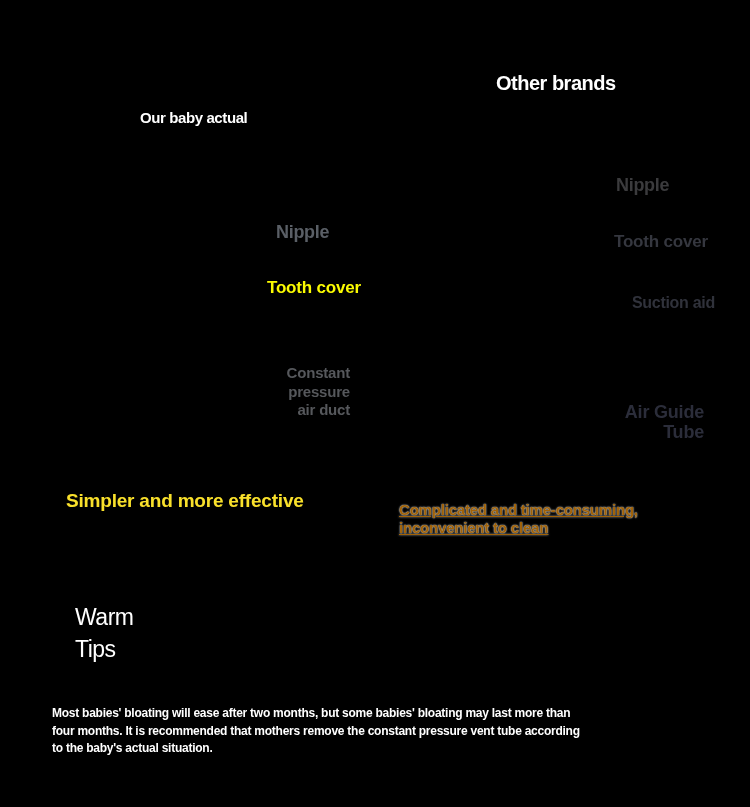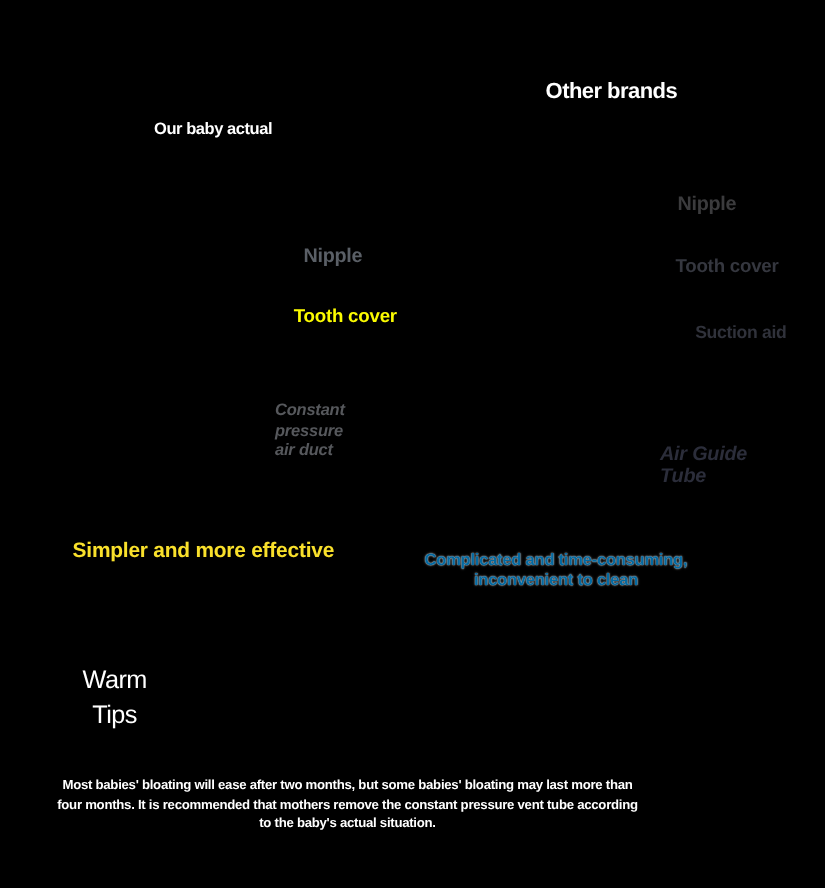--- a/index.html
+++ b/index.html
@@ -3,40 +3,41 @@
 <meta charset="utf-8">
 <style>
   html,body{margin:0;padding:0;background:#000;}
   #canvas{
     position:relative;
     width:750px;height:807px;
     background:#000000;
     overflow:hidden;
     font-family:"Liberation Sans", sans-serif;
   }
-  .abs{position:absolute;white-space:pre;text-align:center;}
-  .center{text-align:left;font-style:italic;}
+  .abs{position:absolute;white-space:pre;}
+  .center{text-align:right;}
 
   .other-brands{left:496px;top:72px;font-size:20px;font-weight:700;letter-spacing:-0.5px;color:#ffffff;}
   .our-bottle{left:140px;top:109px;font-size:15px;font-weight:700;letter-spacing:-0.4px;color:#ffffff;}
 
   .nipple-left{left:276px;top:222px;font-size:18px;font-weight:600;letter-spacing:-0.3px;color:#5a5f66;}
   .tooth-left{left:267px;top:278px;font-size:17px;font-weight:600;letter-spacing:-0.2px;color:#fbfb00;}
   .air-duct{left:250px;top:364px;width:100px;font-size:15px;font-weight:600;line-height:18.5px;letter-spacing:-0.2px;color:#56585c;}
 
   .nipple-right{left:616px;top:175px;font-size:18px;font-weight:600;letter-spacing:-0.3px;color:#3b3b3d;}
   .tooth-right{left:614px;top:232px;font-size:17px;font-weight:600;letter-spacing:-0.2px;color:#35373f;}
   .suction-aid{left:614px;top:294px;font-size:16px;font-weight:700;letter-spacing:-0.3px;color:#30323b;margin-left:18px;}
   .air-guide{left:600px;top:402px;width:104px;font-size:18px;font-weight:600;line-height:20px;letter-spacing:-0.2px;color:#2b2d3a;}
 
   .simpler{left:66px;top:490px;font-size:19px;font-weight:700;letter-spacing:-0.2px;color:#f9e02b;}
   .complicated{
-    left:386px;top:501px;font-size:15px;font-weight:600;line-height:17.5px;letter-spacing:-0.2px;
-    color:#0369a1;
+    left:399px;top:501px;font-size:15px;font-weight:600;line-height:17.5px;letter-spacing:-0.2px;
+    color:#a16207;
     text-shadow:0 0 2px rgba(198,202,206,0.95), 0 0 1px rgba(215,218,222,0.9);
+    text-decoration:underline;
   }
 
   .warm-tips{left:75px;top:601px;font-size:23px;font-weight:400;line-height:32px;letter-spacing:-0.5px;color:#ffffff;}
   .tips-body{left:52px;top:705px;font-size:12px;font-weight:700;line-height:17.5px;letter-spacing:-0.25px;color:#ffffff;}
 </style>
 </head>
 <body>
 
 <div id="canvas">
 

